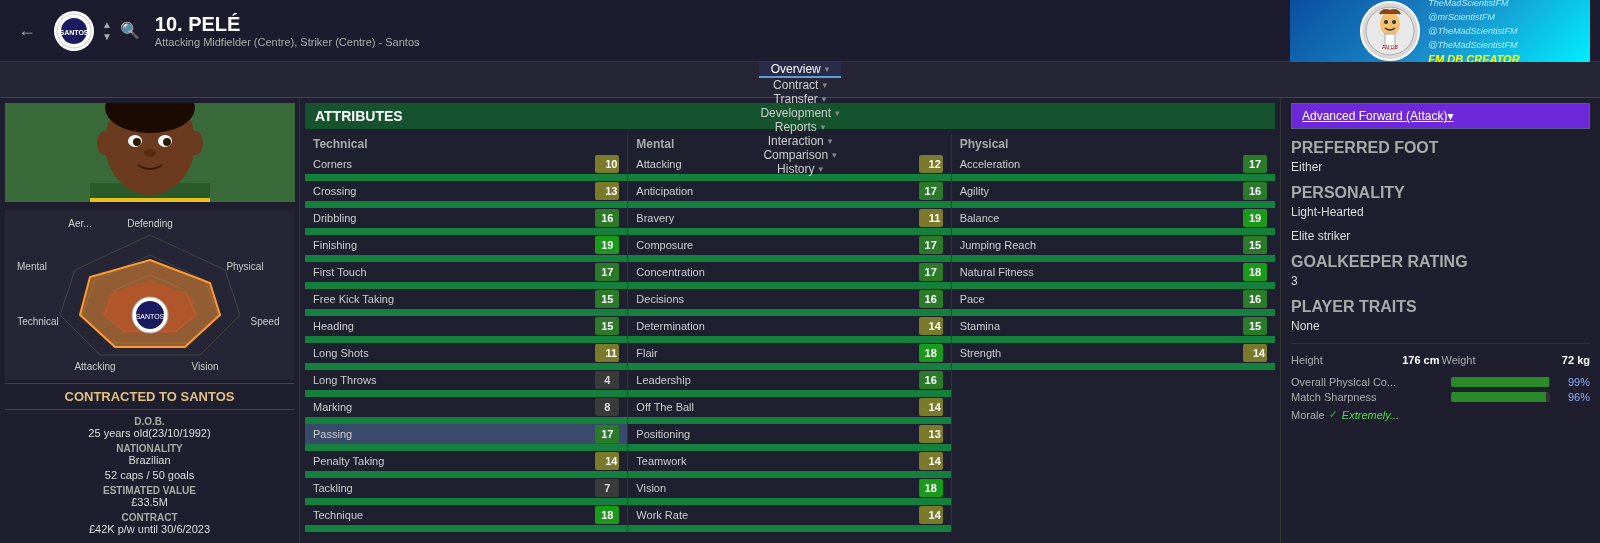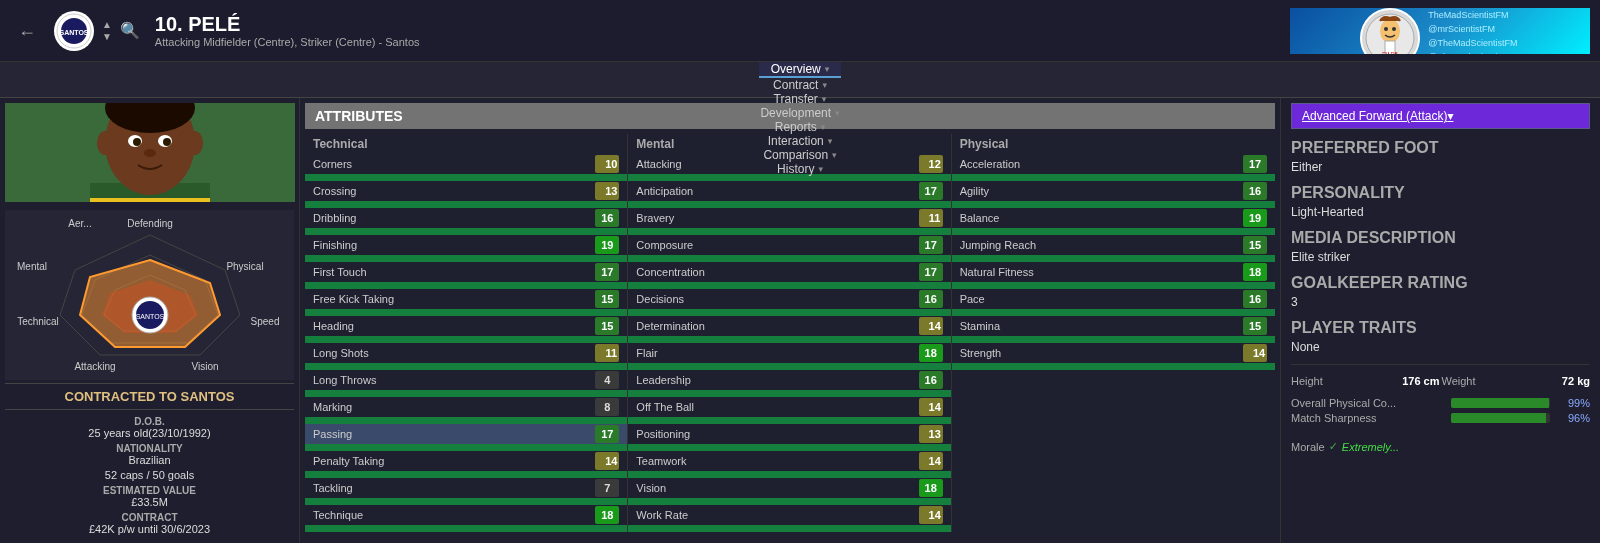--- a/index.html
+++ b/index.html
@@ -68,29 +68,30 @@
       font-size: 11px;
       color: #aaa;
     }
     .top-bar-right {
       margin-left: auto;
       display: flex;
       align-items: center;
     }
     .mad-scientist-banner {
       width: 300px;
-      height: 46px;
+      height: 62px;
       background: linear-gradient(135deg, #0a4fa0, #1a8ac8, #0ef);
       display: flex;
-      align-items: flex-start;
+      align-items: center;
       justify-content: center;
       color: #fff;
       font-size: 10px;
       overflow: hidden;
       position: relative;
+      font-style: italic;
     }
     .mad-scientist-banner .circle {
       width: 60px;
       height: 60px;
       border-radius: 50%;
       background: radial-gradient(circle, #f0f0f0, #ccc);
       display: flex;
       align-items: center;
       justify-content: center;
       font-size: 8px;
@@ -187,21 +188,21 @@
       flex: 1;
       background: #1e2030;
       overflow-y: auto;
       padding: 5px;
     }
     .attributes-title {
       font-size: 14px;
       font-weight: bold;
       color: #fff;
       padding: 5px 10px;
-      background: #737373;
+      background: #14532d;
       margin-bottom: 5px;
     }
     .attributes-grid {
       display: grid;
       grid-template-columns: 1fr 1fr 1fr;
       gap: 0;
     }
     .attr-column {
       border-right: 1px solid #333;
     }
@@ -661,21 +662,20 @@
       <div class="info-section-title">PREFERRED FOOT</div>
       <div class="info-section-value">Either</div>
     </div>
 
     <div class="info-section">
       <div class="info-section-title">PERSONALITY</div>
       <div class="info-section-value">Light-Hearted</div>
     </div>
 
     <div class="info-section">
-      <div class="info-section-title">MEDIA DESCRIPTION</div>
       <div class="info-section-value">Elite striker</div>
     </div>
 
     <div class="info-section">
       <div class="info-section-title">GOALKEEPER RATING</div>
       <div class="info-section-value">3</div>
     </div>
 
     <div class="info-section">
       <div class="info-section-title">PLAYER TRAITS</div>
@@ -705,20 +705,20 @@
       </div>
       <div class="progress-bar-container">
         <span class="progress-label">Match Sharpness</span>
         <div class="progress-bar">
           <div class="progress-fill" style="width:96%;"></div>
         </div>
         <span class="progress-value">96%</span>
       </div>
     </div>
 
-    <div class="morale-row" style="margin-top:16px;">
+    <div class="morale-row" style="margin-top:5px;">
       <span class="morale-label">Morale</span>
       <span class="morale-icon">✓</span>
       <span class="morale-value">Extremely...</span>
     </div>
   </div>
 
 </div>
 
 </body></html>

